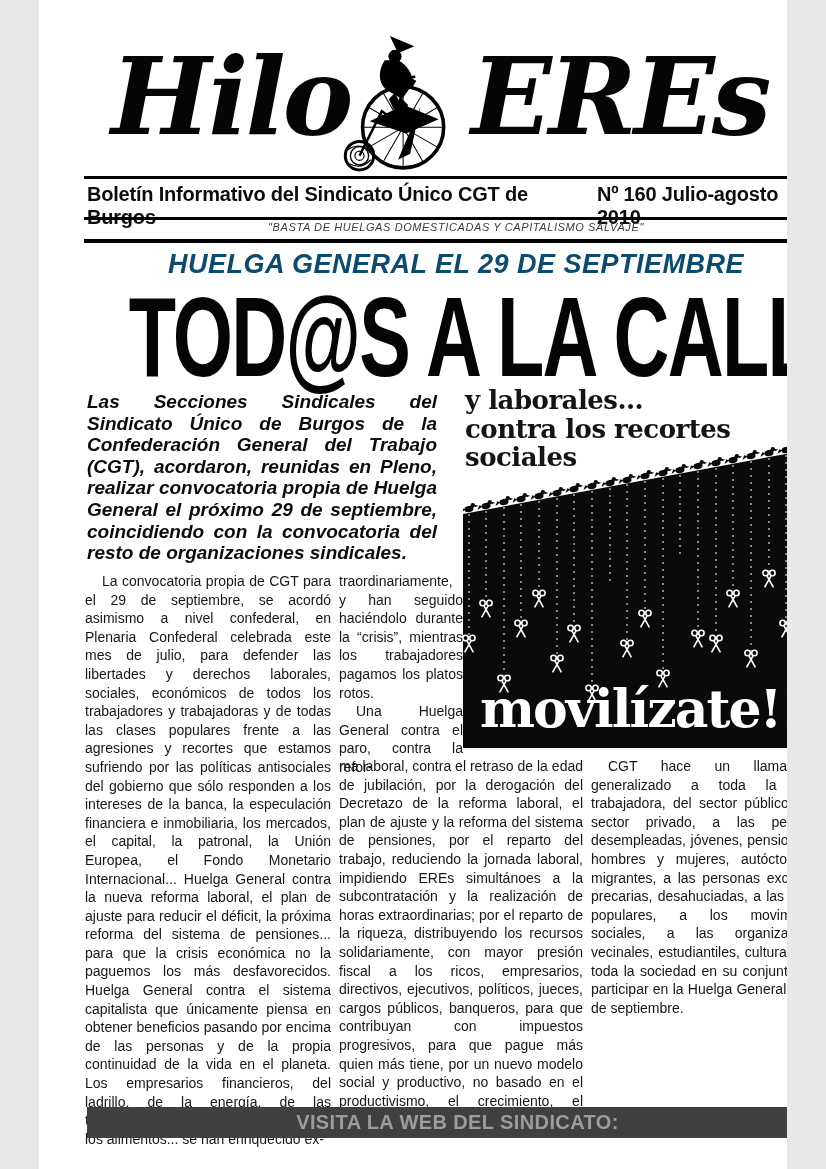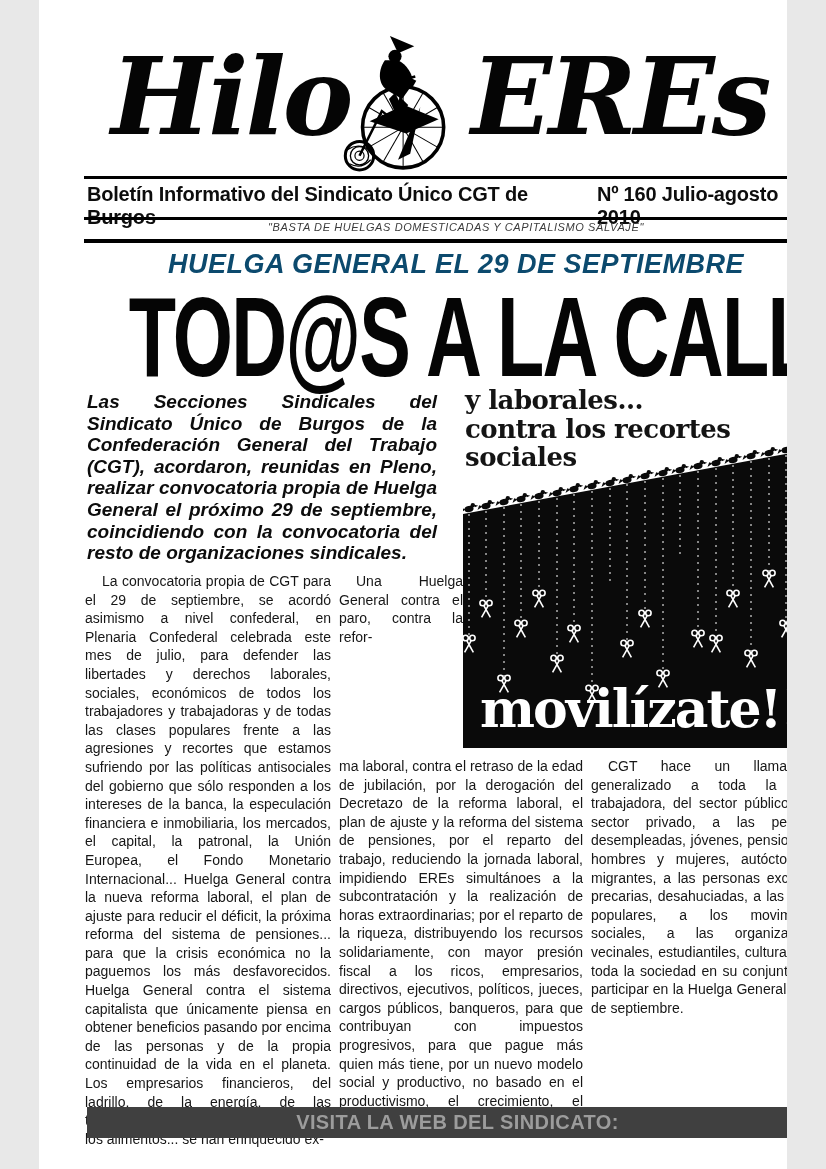--- a/index.html
+++ b/index.html
@@ -238,20 +238,21 @@
       <div>y laborales...</div>
       <div>contra los recortes sociales</div>
     </div>
   </div>
 
   <div class="body-col" id="col1">
     <p class="indent">La convocatoria propia de CGT para el 29 de septiembre, se acordó asimismo a nivel confederal, en Plenaria Confederal celebrada este mes de julio, para defender las libertades y derechos laborales, sociales, económicos de todos los trabajadores y trabajadoras y de todas las clases populares frente a las agresiones y recortes que estamos sufriendo por las políticas antisociales del gobierno que sólo responden a los intereses de la banca, la especulación financiera e inmobiliaria, los mercados, el capital, la patronal, la Unión Europea, el Fondo Monetario Internacional... Huelga General contra la nueva reforma laboral, el plan de ajuste para reducir el déficit, la próxima reforma del sistema de pensiones... para que la crisis económica no la paguemos los más desfavorecidos. Huelga General contra el sistema capitalista que únicamente piensa en obtener beneficios pasando por encima de las personas y de la propia continuidad de la vida en el planeta. Los empresarios financieros, del ladrillo, de la energía, de las telecomunicaciones, de la industria, de los alimentos... se han enriquecido ex-</p>
   </div>
 
   <div class="body-col" id="col2a">
+    <p>traordinariamente, y han seguido haciéndolo durante la “crisis”, mientras los trabajadores pagamos los platos rotos.</p>
     <p class="indent">Una Huelga General contra el paro, contra la refor-</p>
   </div>
 
   <div class="body-col" id="col2b">
     <p>ma laboral, contra el retraso de la edad de jubilación, por la derogación del Decretazo de la reforma laboral, el plan de ajuste y la reforma del sistema de pensiones, por el reparto del trabajo, reduciendo la jornada laboral, impidiendo EREs simultánoes a la subcontratación y la realización de horas extraordinarias; por el reparto de la riqueza, distribuyendo los recursos solidariamente, con mayor presión fiscal a los ricos, empresarios, directivos, ejecutivos, políticos, jueces, cargos públicos, banqueros, para que contribuyan con impuestos progresivos, para que pague más quien más tiene, por un nuevo modelo social y productivo, no basado en el productivismo, el crecimiento, el desarrollismo, el consu-</p>
   </div>
 
   <div class="body-col" id="col3">
     <p class="indent">CGT hace un llamamiento generalizado a toda la clase trabajadora, del sector público y del sector privado, a las personas desempleadas, jóvenes, pensionistas, hombres y mujeres, autóctonas o migrantes, a las personas excluidas, precarias, desahuciadas, a las clases populares, a los movimientos sociales, a las organizaciones vecinales, estudiantiles, culturales... a toda la sociedad en su conjunto para participar en la Huelga General del 29 de septiembre.</p>
   </div>

